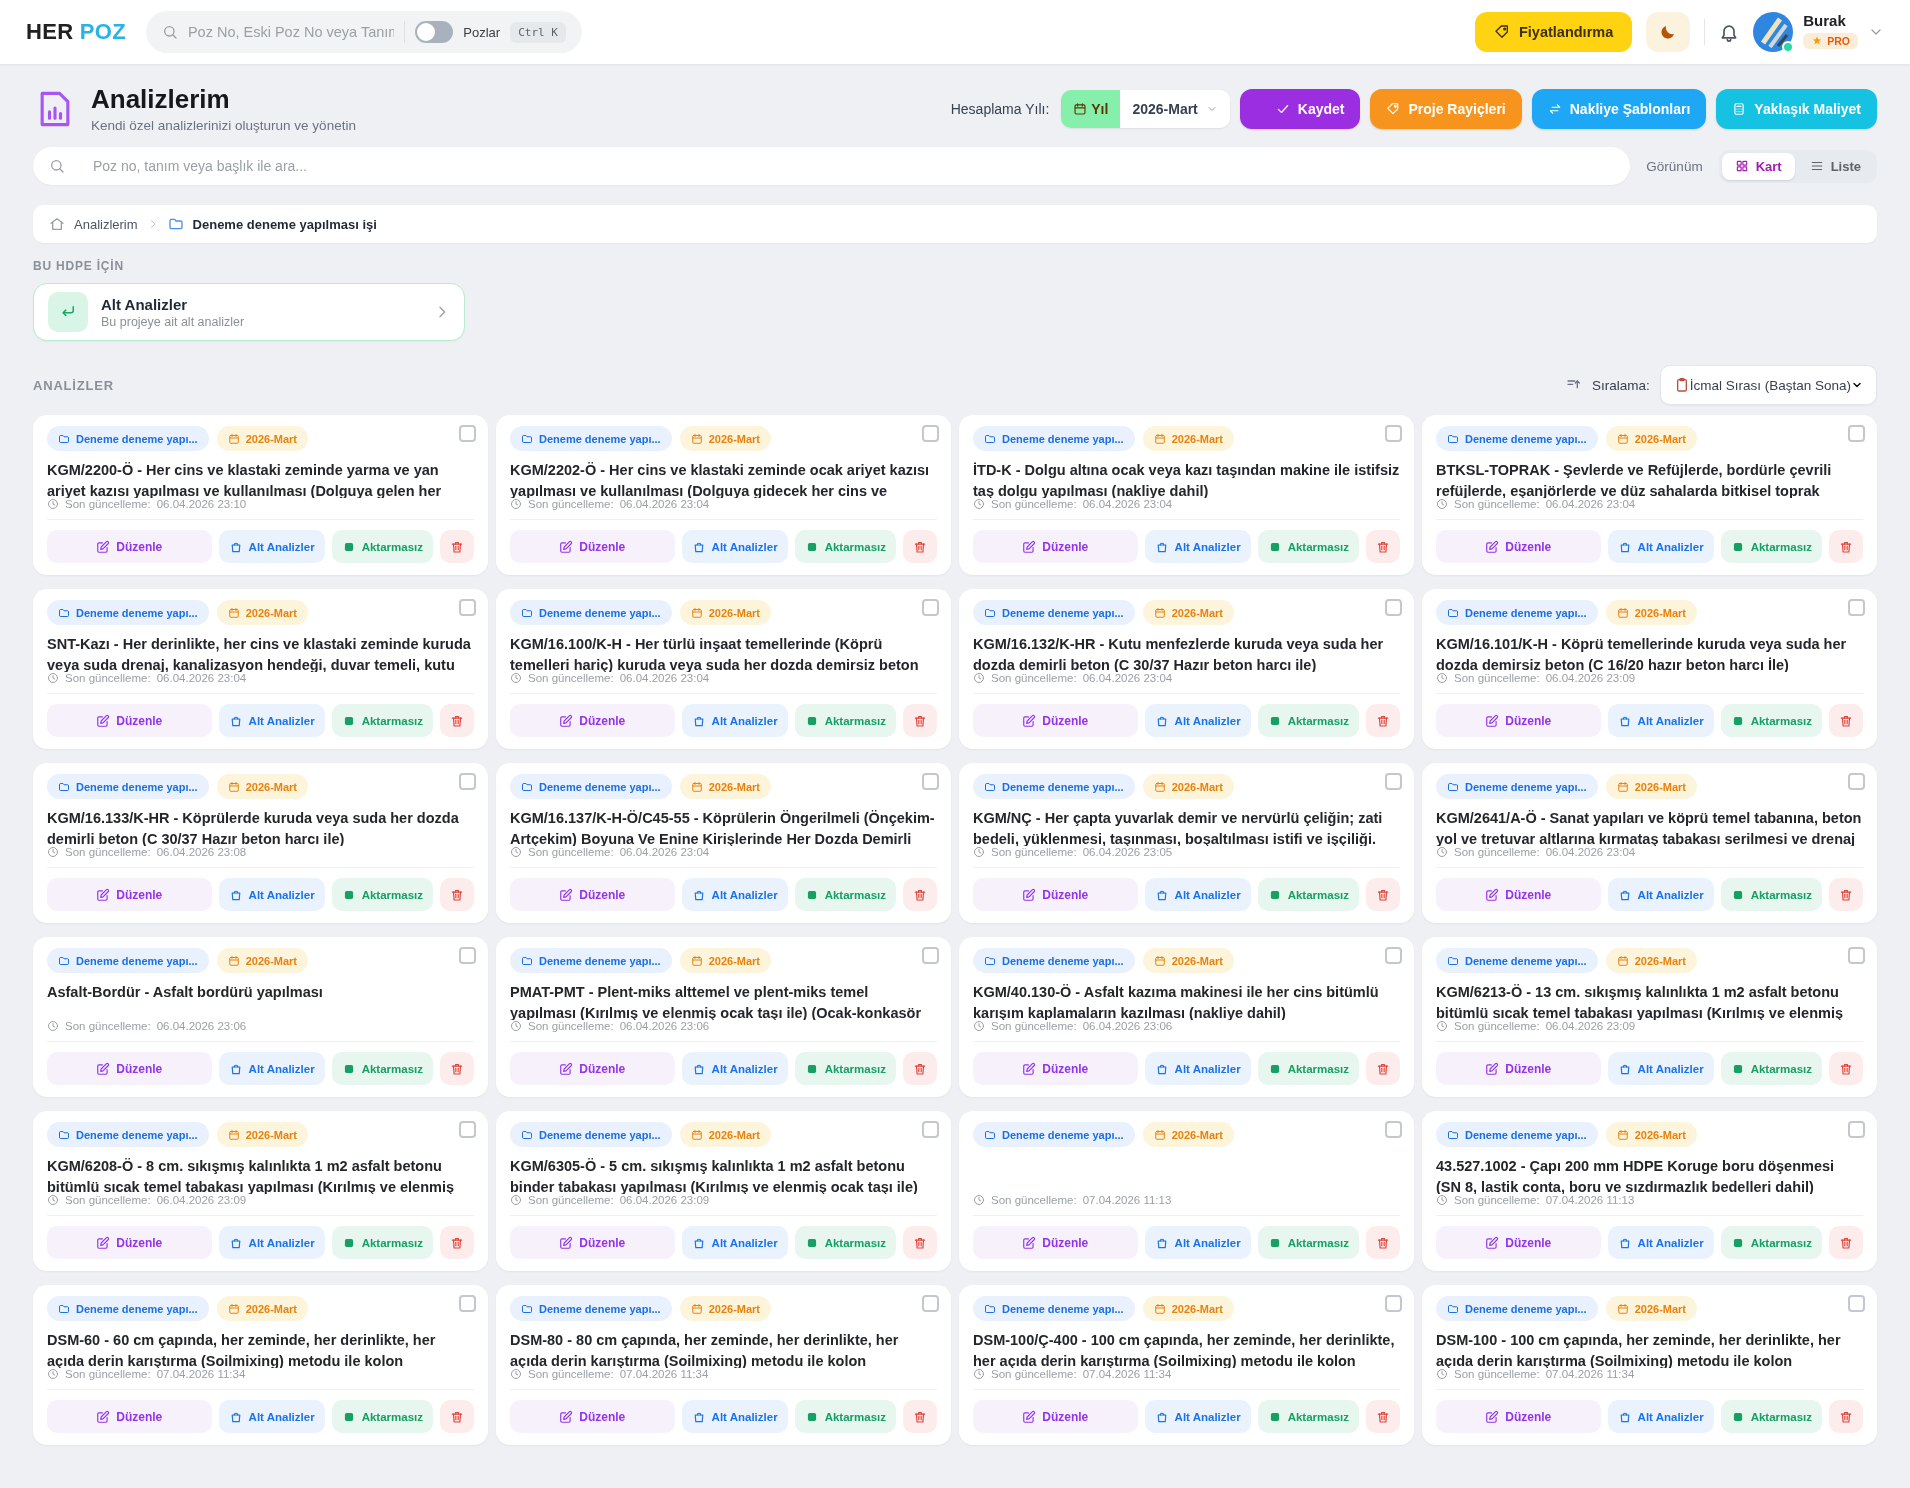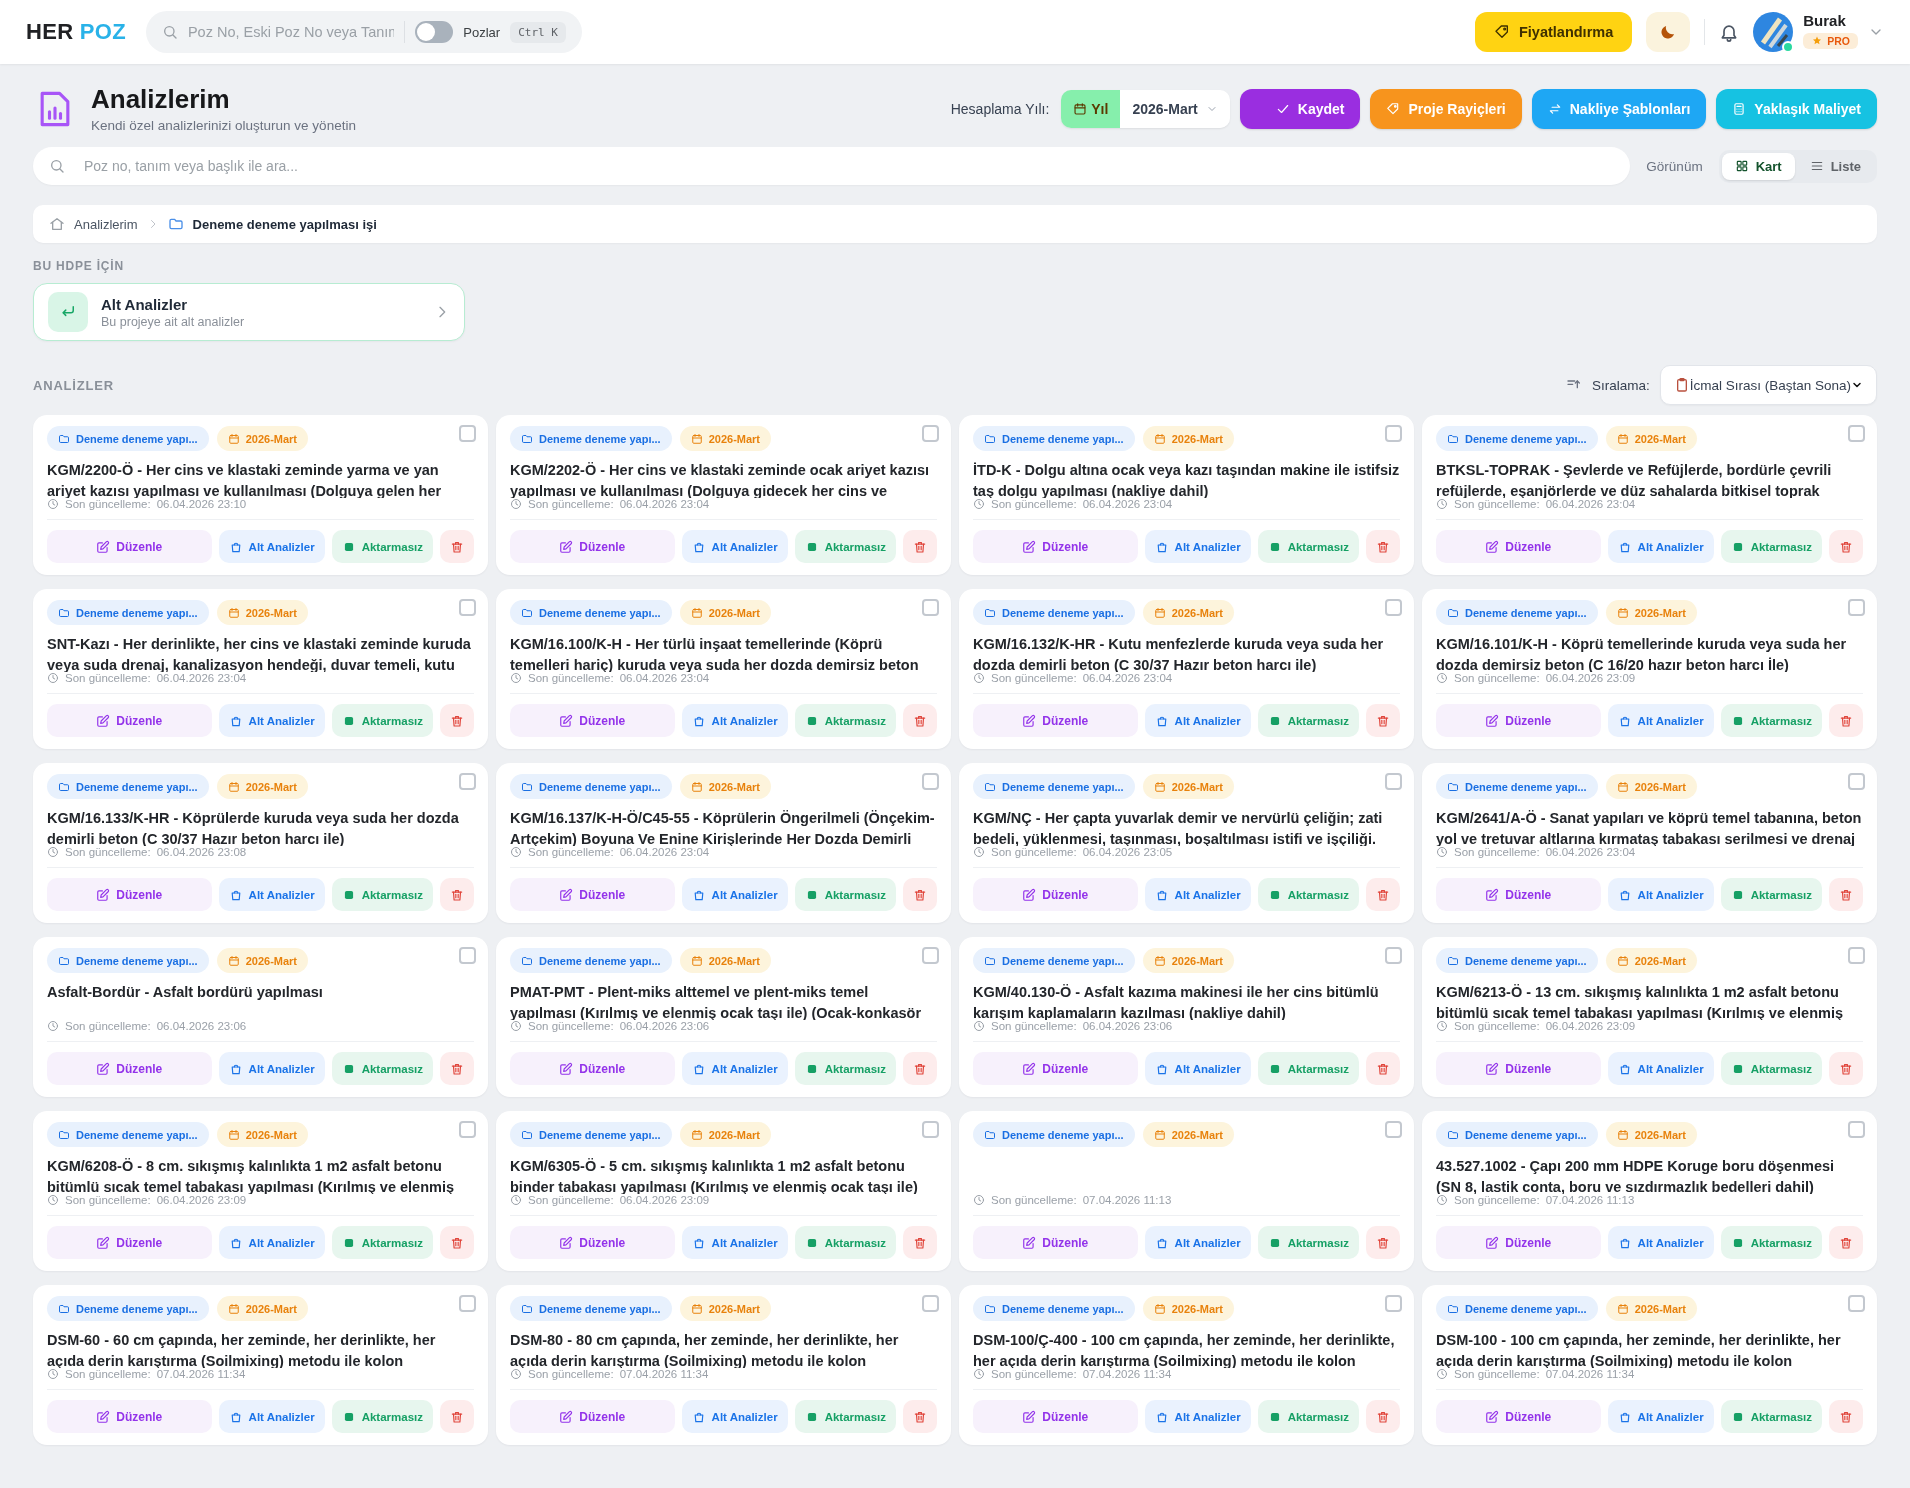--- a/index.html
+++ b/index.html
@@ -50,27 +50,27 @@
   .year-ctrl { display:flex; height:38px; border-radius:10px; overflow:hidden; box-shadow:0 1px 2px rgba(0,0,0,.08); }
   .year-chip { background:#86efac; color:#5b3a00; font-weight:700; font-size:14px; display:flex; align-items:center; gap:4px; padding:0 12px; }
   .year-value { background:#fff; display:flex; align-items:center; gap:8px; padding:0 12px; font-size:14px; font-weight:600; color:#374151; }
   .hbtn { height:40px; border-radius:12px; padding:0 16px; display:flex; align-items:center; gap:8px; color:#fff; font-size:14px; font-weight:700; box-shadow:0 1px 2px rgba(0,0,0,.12); }
   .btn-save { background:#9a2ee0;padding-left:36px; }
   .btn-rates { background:#f7941d; }
   .btn-transport { background:#1ea7f4; }
   .btn-cost { background:#16c2e2; }
 
   .filter-row { display:flex; align-items:center; gap:16px; margin-top:14px; }
-  .big-search { flex:1; display:flex; align-items:center; gap:19px; background:#fff; height:38px; border-radius:20px; padding:0 16px; color:#9aa0a6; box-shadow:0 1px 2px rgba(0,0,0,.04); }
+  .big-search { flex:1; display:flex; align-items:center; gap:28px; background:#fff; height:38px; border-radius:20px; padding:0 16px; color:#9aa0a6; box-shadow:0 1px 2px rgba(0,0,0,.04); }
   .big-search input { flex:1; border:none; outline:none; background:transparent; font-size:14px; color:#202124; }
   .big-search input::placeholder { color:#9aa0a6; }
   .view-label { font-size:13.5px; color:#6b7280; }
   .view-toggle { display:flex; background:#e7eaee; border-radius:10px; padding:3px; gap:2px; }
   .view-btn { display:flex; align-items:center; gap:7px; padding:6px 13px; border-radius:8px; font-size:13px; font-weight:600; color:#5f6368; }
-  .view-btn.active { background:#fff; color:#14532d; box-shadow:0 1px 2px rgba(0,0,0,.1); }
+  .view-btn.active { background:#fff; color:#a21caf; box-shadow:0 1px 2px rgba(0,0,0,.1); }
 
   .breadcrumb { display:flex; align-items:center; gap:9px; background:#fff; border-radius:10px; height:38px; margin-top:20px; padding:0 16px; font-size:13px; color:#4b5563; box-shadow:0 1px 2px rgba(0,0,0,.04); }
   .bc-home { color:#9aa0a6; display:flex; }
   .bc-sep { color:#c0c4ca; display:flex; }
   .bc-folder { color:#4a8fe8; display:flex; }
   .bc-current { font-weight:600; color:#1f2937; }
 
   .section-label { margin-top:16px; font-size:12px; font-weight:700; color:#8a9099; letter-spacing:.8px; }
   .project-card { margin-top:10px; width:432px; height:58px; background:#fff; border:1px solid #b7ecd2; border-radius:14px; display:flex; align-items:center; gap:13px; padding:0 14px; box-shadow:0 1px 2px rgba(0,0,0,.04); }
   .pc-icon { width:40px; height:40px; border-radius:10px; background:#d9f5e7; color:#17a766; display:flex; align-items:center; justify-content:center; flex:0 0 auto; }

